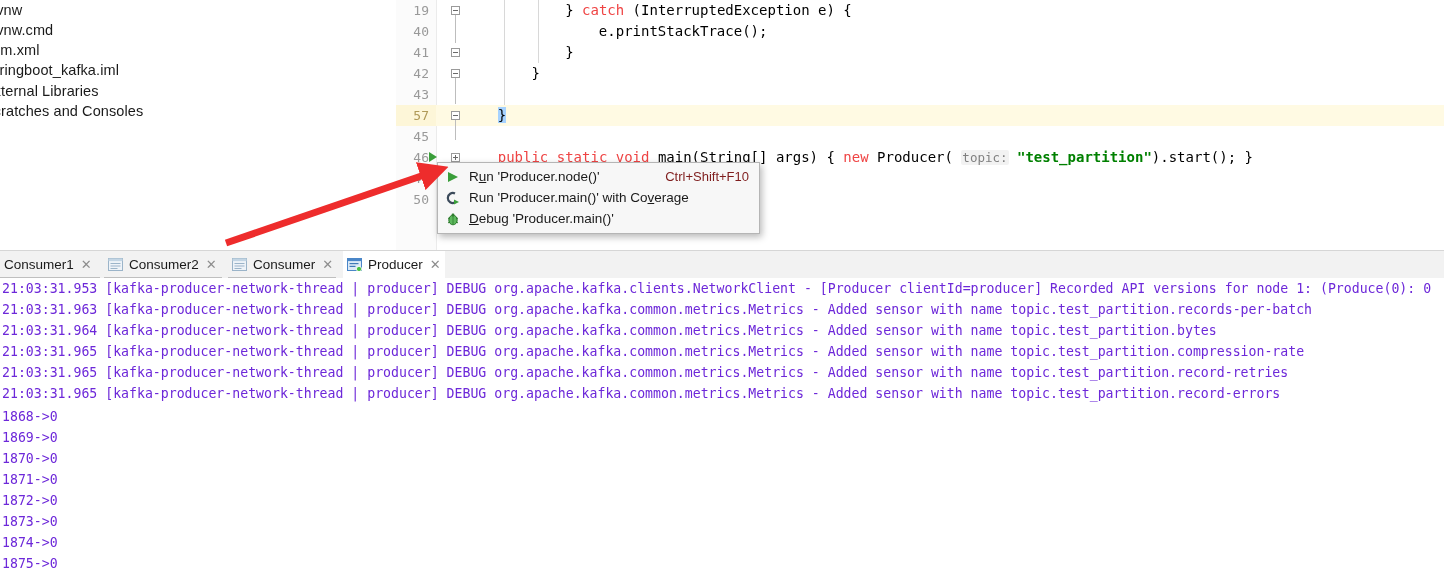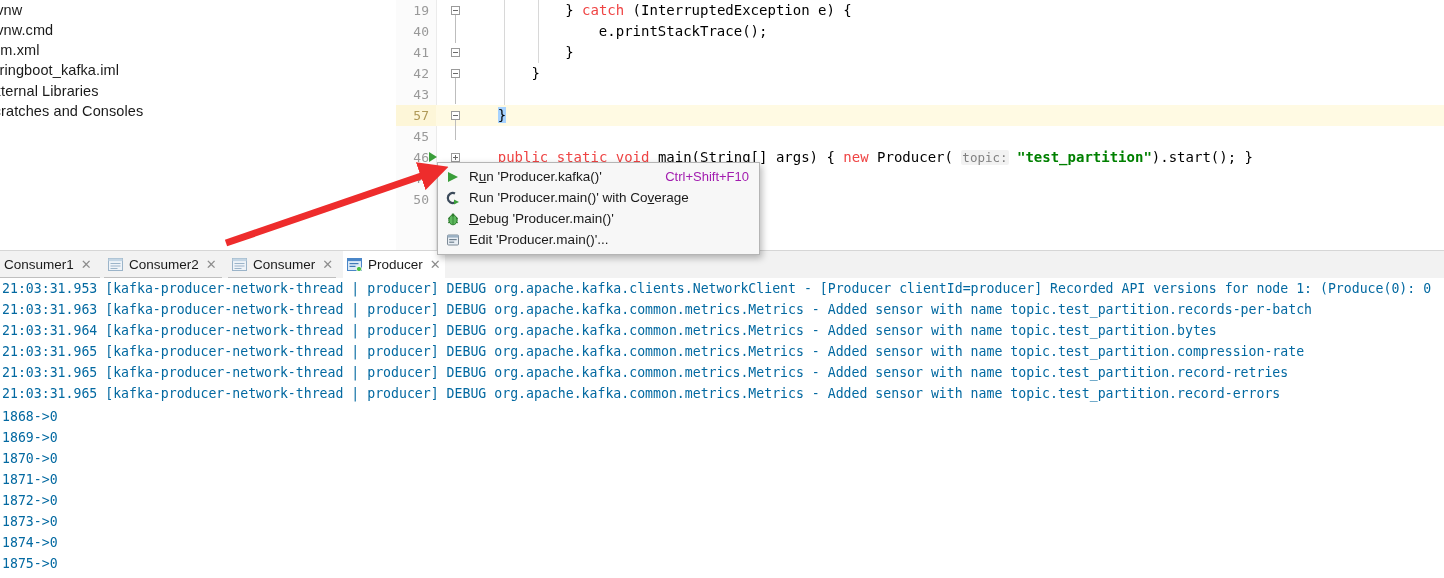--- a/index.html
+++ b/index.html
@@ -172,21 +172,21 @@
   }
   .menu-item .mi-icon {
     width: 18px; height: 16px;
     margin-right: 7px;
     position: relative;
     flex: 0 0 18px;
   }
   .menu-item .mi-label { flex: 1 1 auto; }
   .menu-item .mi-label u { text-decoration: underline; }
   .menu-item .mi-shortcut {
-    color: #a21caf;
+    color: #7f1d1d;
     font-size: 13px;
     margin-right: 10px;
   }
 
   
   #red-arrow {
     position: absolute;
     left: 0; top: 0;
     width: 1444px; height: 578px;
     pointer-events: none;
@@ -253,21 +253,21 @@
     background: #ffffff;
   }
   .log-line {
     position: absolute;
     left: 2px;
     height: 21px;
     line-height: 21px;
     white-space: pre;
     font-family: "DejaVu Sans Mono", monospace;
     font-size: 13.2px;
-    color: #0369a1;
+    color: #6d28d9;
   }
 </style>
 </head>
 <body>
 
 <div id="top-area">
 
   <div id="project-tree">
     <div class="tree-item" style="top:2px">mvnw</div>
     <div class="tree-item" style="top:22px">mvnw.cmd</div>
@@ -325,21 +325,21 @@
   </div>
 
   <div id="context-menu">
 
     <div class="menu-item">
       <span class="mi-icon">
         <svg width="18" height="16" viewBox="0 0 18 16">
           <polygon points="4,3 14,8 4,13" fill="#3a9e3a"></polygon>
         </svg>
       </span>
-      <span class="mi-label"><span>R</span><u>u</u><span>n 'Producer.kafka()'</span></span>
+      <span class="mi-label"><span>R</span><u>u</u><span>n 'Producer.node()'</span></span>
       <span class="mi-shortcut">Ctrl+Shift+F10</span>
     </div>
 
     <div class="menu-item">
       <span class="mi-icon">
         <svg width="18" height="16" viewBox="0 0 18 16">
           <path d="M11 3.5 A5 5 0 1 0 11 12.5" stroke="#3b4a5a" stroke-width="2.2" fill="none"></path>
           <polygon points="10,9.5 15,12 10,14.5" fill="#3a9e3a"></polygon>
         </svg>
       </span>
@@ -354,32 +354,20 @@
           <rect x="7.6" y="2.5" width="2.8" height="3" rx="1.2" fill="#2f7d2f"></rect>
           <path d="M4 7 L6 8 M4 12 L6 10.6 M14 7 L12 8 M14 12 L12 10.6" stroke="#2f7d2f" stroke-width="1" fill="none"></path>
           <path d="M9 5 L9 13" stroke="#2f7d2f" stroke-width="0.8"></path>
         </svg>
       </span>
       <span class="mi-label"><span></span><u>D</u><span>ebug 'Producer.main()'</span></span>
       <span class="mi-shortcut"></span>
     </div>
 
 
-    <div class="menu-item">
-      <span class="mi-icon">
-        <svg width="18" height="16" viewBox="0 0 18 16">
-          <rect x="3.5" y="3" width="11" height="10" rx="1" fill="#e8eef4" stroke="#7d8a96" stroke-width="1"></rect>
-          <rect x="3.5" y="3" width="11" height="2.6" fill="#9bb0c2"></rect>
-          <rect x="5.2" y="7" width="7.5" height="1.2" fill="#6e7f8e"></rect>
-          <rect x="5.2" y="9.6" width="5" height="1.2" fill="#6e7f8e"></rect>
-        </svg>
-      </span>
-      <span class="mi-label"><span>Edit 'Producer.main()'...</span><u></u><span></span></span>
-      <span class="mi-shortcut"></span>
-    </div>
   </div>
 </div>
 
 <div id="console-panel">
 
   <div id="tab-bar">
     <div class="console-tab" style="left:0px">
 
       <span>Consumer1</span>
       <span class="tab-close">✕</span>

